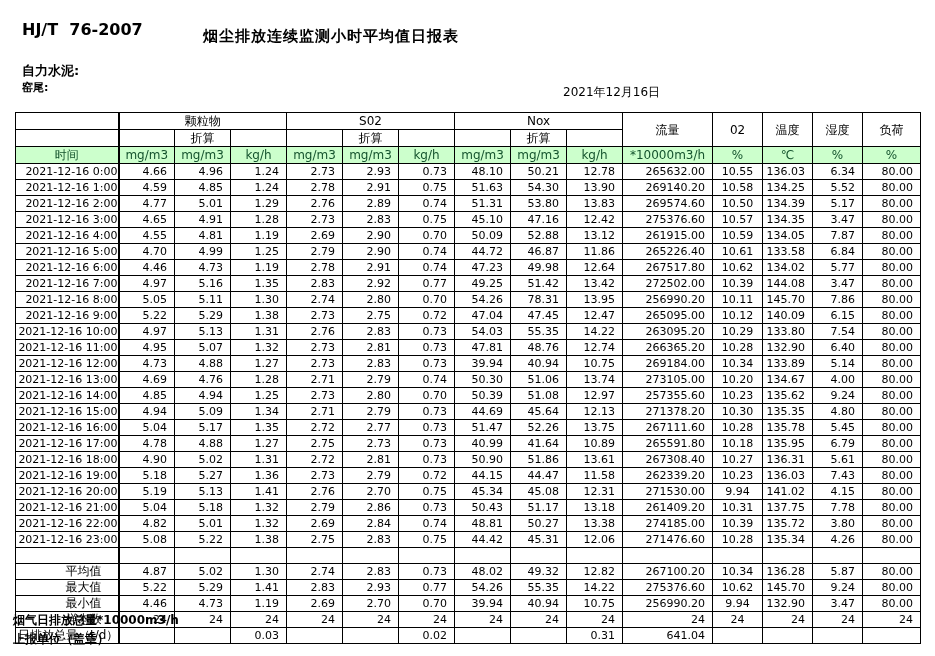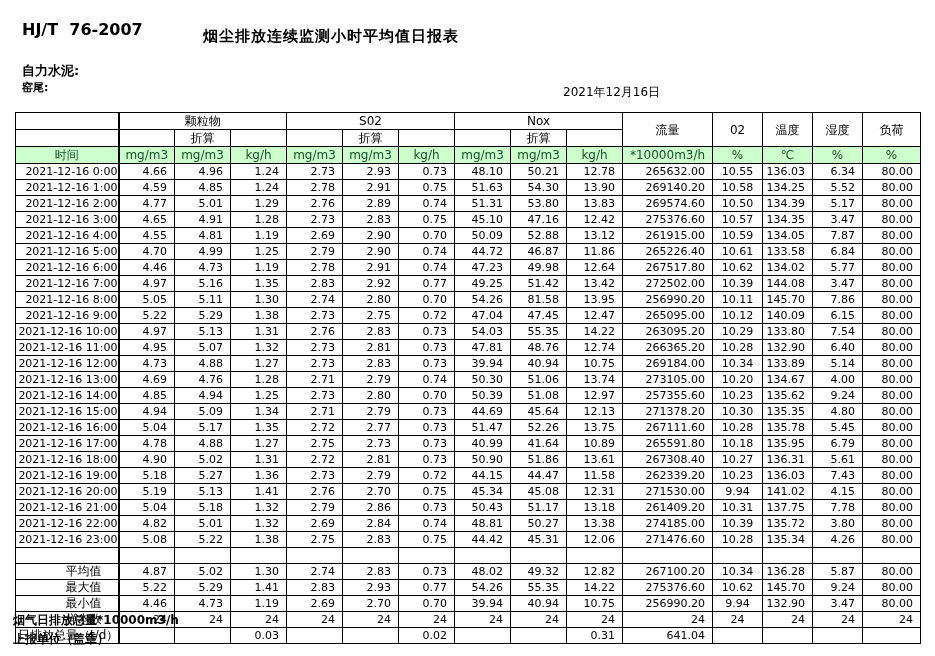--- a/index.html
+++ b/index.html
@@ -235,21 +235,21 @@
         </tr>
         <tr>
           <td class="time">2021-12-16 8:00</td>
           <td class="num">5.05</td>
           <td class="num">5.11</td>
           <td class="num">1.30</td>
           <td class="num">2.74</td>
           <td class="num">2.80</td>
           <td class="num">0.70</td>
           <td class="num">54.26</td>
-          <td class="num">81.58</td>
+          <td class="num">78.31</td>
           <td class="num">13.95</td>
           <td class="num">256990.20</td>
           <td class="o2c">10.11</td>
           <td class="num">145.70</td>
           <td class="num">7.86</td>
           <td class="num">80.00</td>
         </tr>
         <tr>
           <td class="time">2021-12-16 9:00</td>
           <td class="num">5.22</td>

